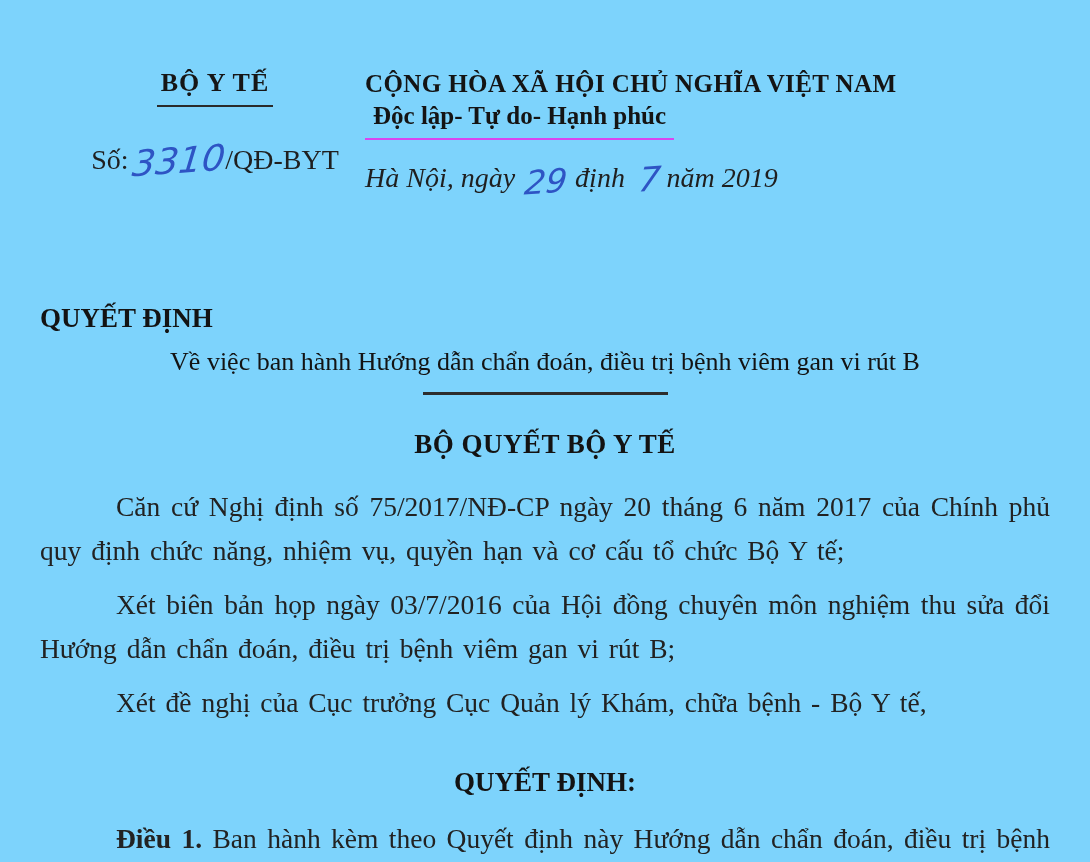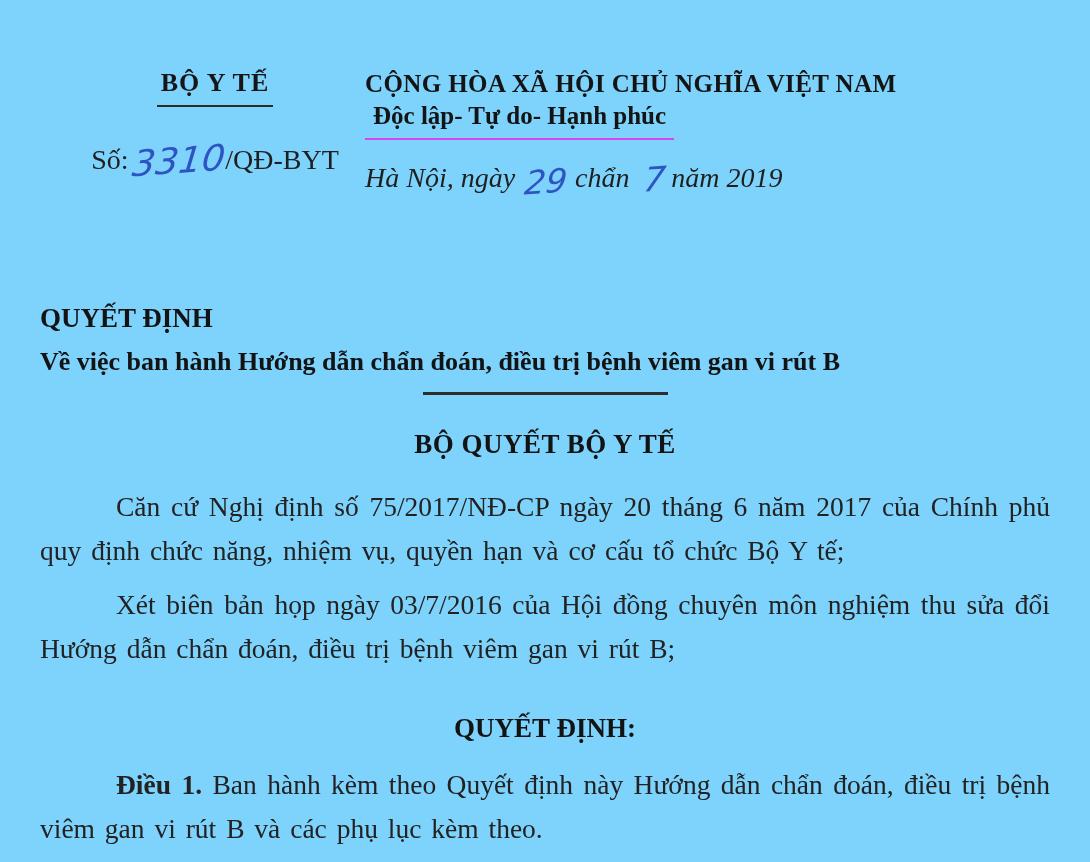--- a/index.html
+++ b/index.html
@@ -84,21 +84,22 @@
 
   
   .main { padding: 303px 40px 0 40px; }
   .doc-title {
     text-align: left;
     font-weight: bold;
     font-size: 27px;
     color: #131313;
   }
   .subject-line {
-    font-weight: bold;
+    text-align: center;
+    font-weight: normal;
     font-size: 26px;
     margin-top: 13px;
     color: #131313;
   }
   .subject-rule {
     width: 245px;
     height: 3px;
     background: #2d2d2d;
     margin: 15px auto 0 auto;
   }
@@ -147,31 +148,32 @@
       <span>Số:</span><span class="hw hw-number ink" style="color: rgb(46, 84, 196);">3310</span><span>/QĐ-BYT</span>
     </div>
   </div>
 
   <div class="header-right">
     <div class="national-title">CỘNG HÒA XÃ HỘI CHỦ NGHĨA VIỆT NAM</div>
     <div class="motto">
       <span class="u">Độc lập- Tự do- Hạnh phúc</span>
     </div>
     <div class="date-line">
-      <span>Hà Nội, ngày</span><span class="hw hw-day ink" style="color: rgb(46, 84, 196);">29</span><span>chẩn</span><span class="hw hw-month ink" style="color: rgb(46, 84, 196);">7</span><span>năm 2019</span>
+      <span>Hà Nội, ngày</span><span class="hw hw-day ink" style="color: rgb(46, 84, 196);">29</span><span>định</span><span class="hw hw-month ink" style="color: rgb(46, 84, 196);">7</span><span>năm 2019</span>
     </div>
   </div>
 
   <div class="main">
     <div class="doc-title">QUYẾT ĐỊNH</div>
     <div class="subject-line">Về việc ban hành Hướng dẫn chẩn đoán, điều trị bệnh viêm gan vi rút B</div>
     <div class="subject-rule"></div>
     <div class="issuer-title">BỘ QUYẾT BỘ Y TẾ</div>
 
     <p class="body-para p1">Căn cứ Nghị định số 75/2017/NĐ-CP ngày 20 tháng 6 năm 2017 của Chính phủ quy định chức năng, nhiệm vụ, quyền hạn và cơ cấu tổ chức Bộ Y tế;</p>
     <p class="body-para p2">Xét biên bản họp ngày 03/7/2016 của Hội đồng chuyên môn nghiệm thu sửa đổi Hướng dẫn chẩn đoán, điều trị bệnh viêm gan vi rút B;</p>
+    <p class="body-para p3">Xét đề nghị của Cục trưởng Cục Quản lý Khám, chữa bệnh - Bộ Y tế,</p>
 
     <div class="decision-heading">QUYẾT ĐỊNH:</div>
 
     <p class="body-para article-para"><span class="article-label">Điều 1.</span> <span>Ban hành kèm theo Quyết định này Hướng dẫn chẩn đoán, điều trị bệnh viêm gan vi rút B và các phụ lục kèm theo.</span></p>
   </div>
 
 </div>
 
 </body></html>

